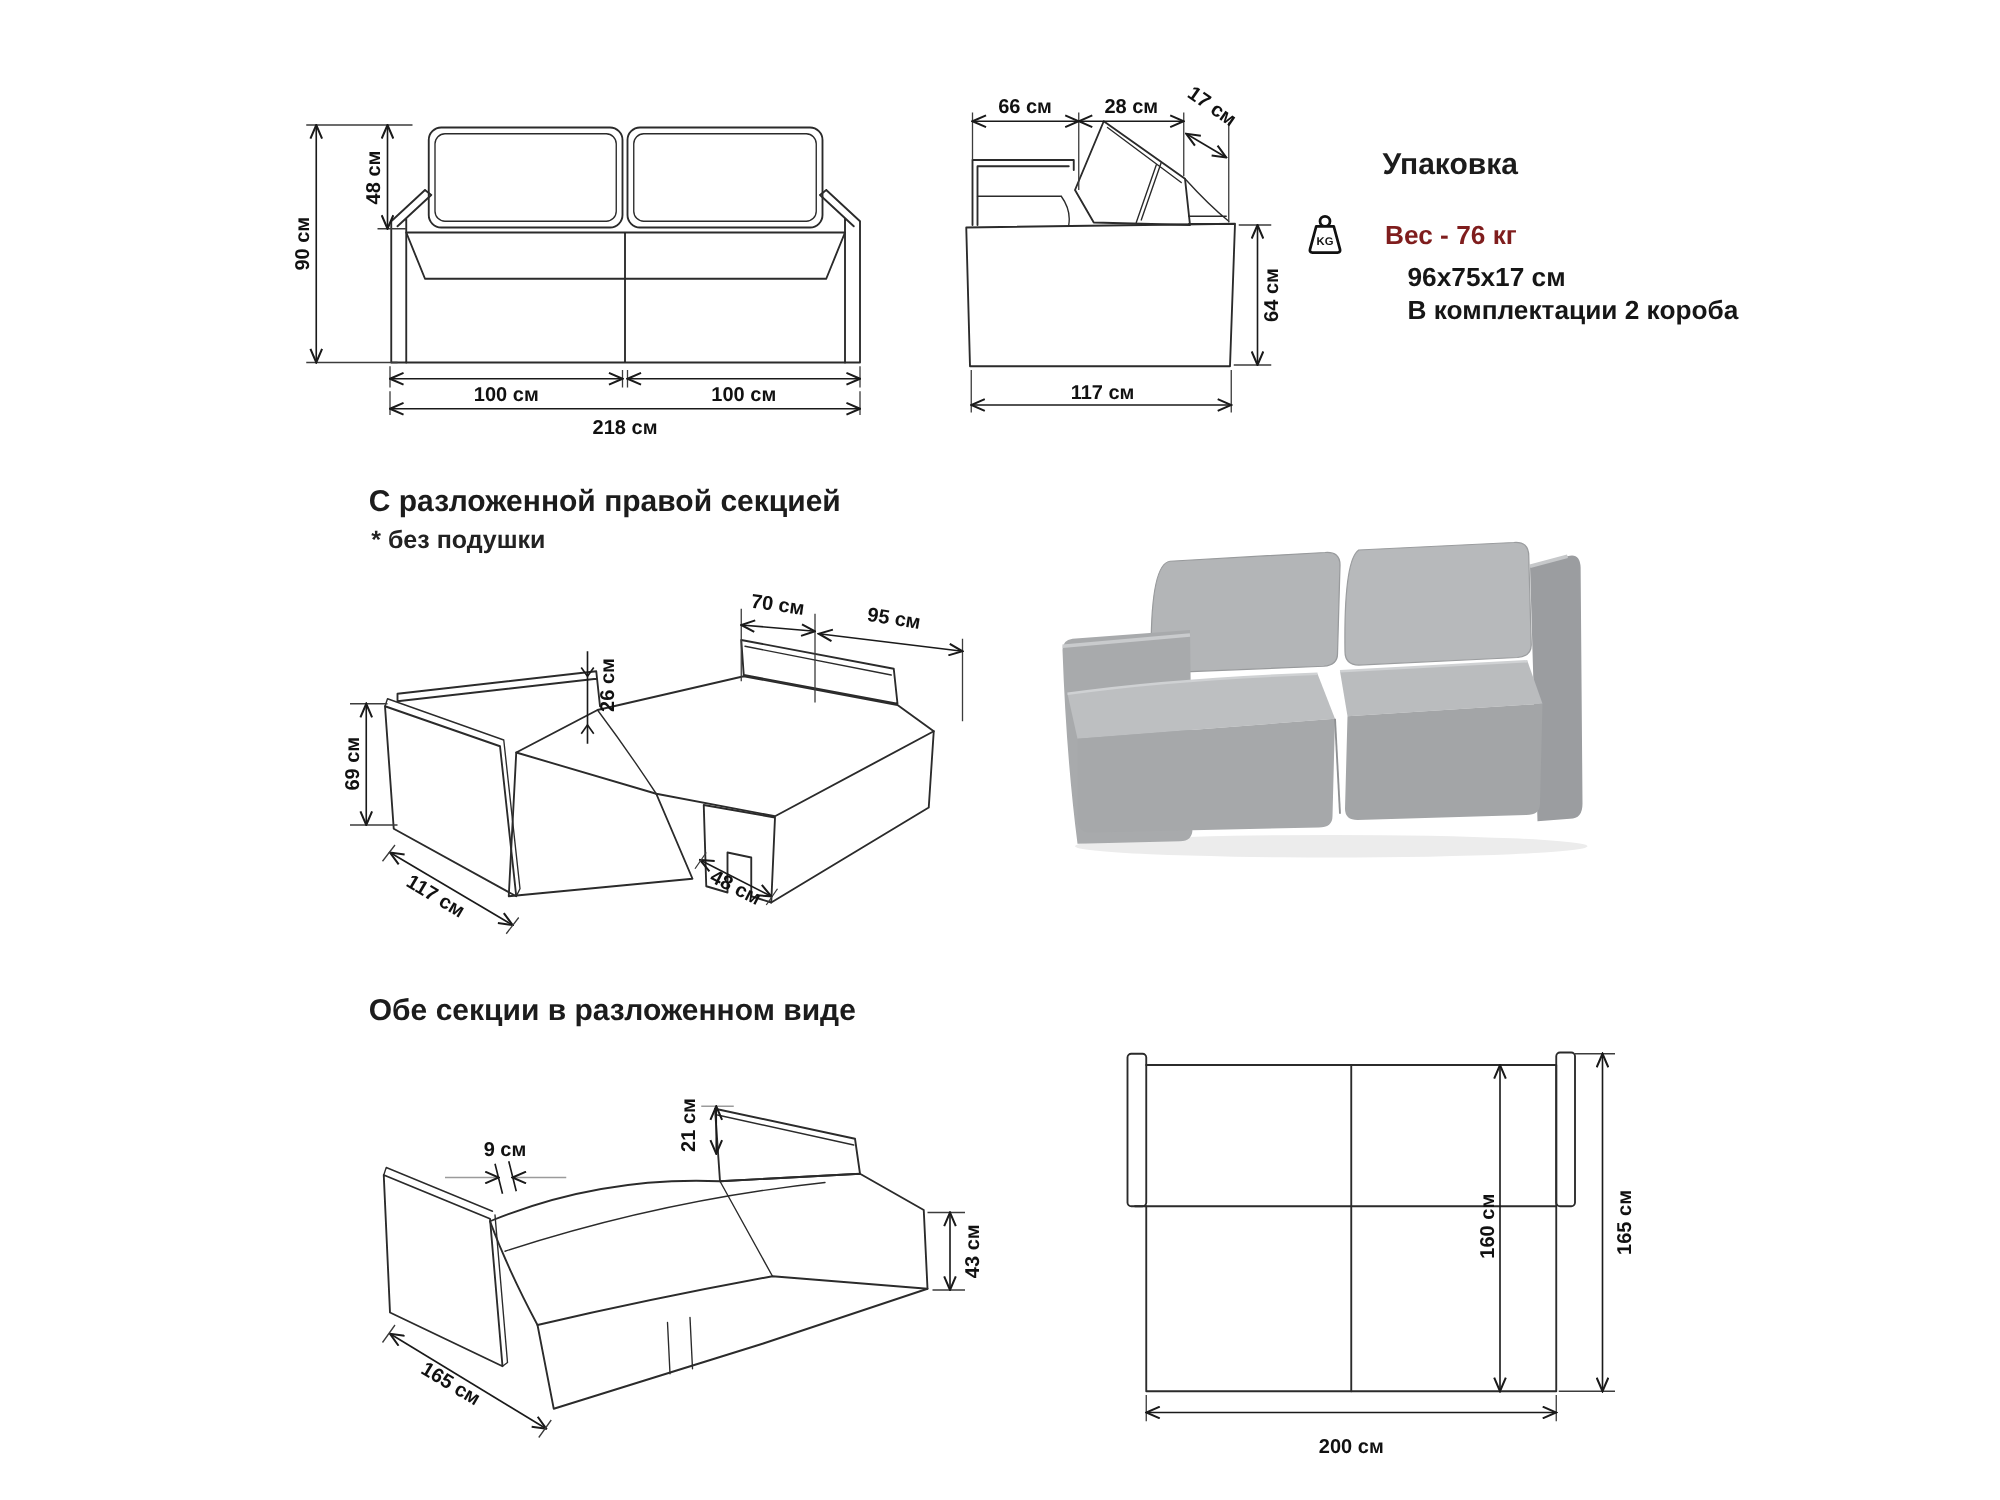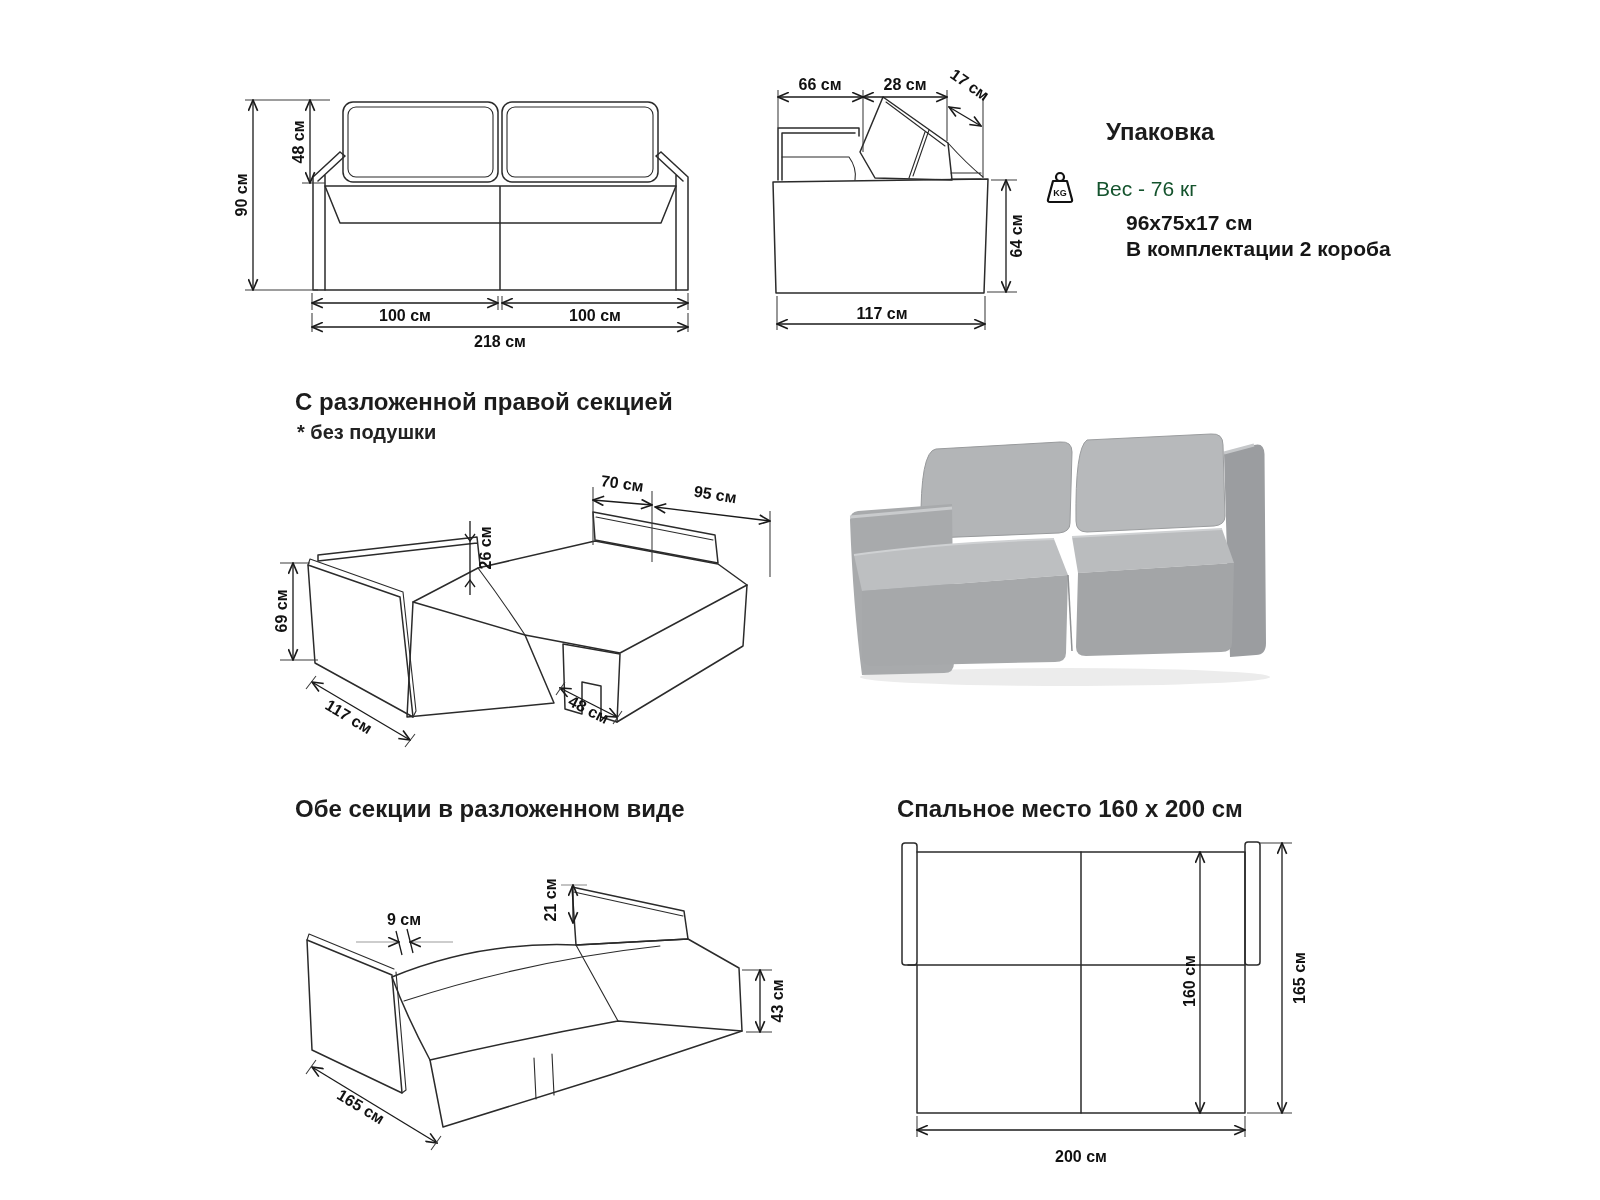--- a/index.html
+++ b/index.html
@@ -4,21 +4,21 @@
 <style>
   html,body{margin:0;padding:0;background:#fff;}
   .canvas{position:relative;width:1600px;height:1200px;background:#ffffff;overflow:hidden;
           font-family:"Liberation Sans", sans-serif;}
   .abs{position:absolute;}
   .sec-title{font-size:24px;font-weight:700;color:#1c1c1c;white-space:nowrap;}
   .sec-note{font-size:20px;font-weight:700;color:#222;white-space:nowrap;}
   .pack-title{font-size:24px;font-weight:700;color:#1c1c1c;margin-left:66px;margin-bottom:24px;}
   .pack-row{display:flex;align-items:center;gap:16px;margin-bottom:2px;}
   .pack-row .ic{width:40px;height:38px;flex:0 0 40px;display:flex;justify-content:center;}
-  .pack-text{font-size:21px;font-weight:400;color:#14532d;line-height:26px;white-space:nowrap;}
+  .pack-text{font-size:21px;font-weight:700;color:#7f1d1d;line-height:26px;white-space:nowrap;margin-left:12px;}
   .pack-cont{font-size:21px;font-weight:600;color:#161616;line-height:26px;margin-left:86px;white-space:nowrap;}
   
   .ln{stroke:#2b2b2b;stroke-width:1.5;fill:none;stroke-linejoin:round;stroke-linecap:round;}
   .ln2{stroke:#2b2b2b;stroke-width:1.1;fill:none;stroke-linejoin:round;stroke-linecap:round;}
   .dimln{stroke:#1a1a1a;stroke-width:1.3;fill:none;}
   .extln{stroke:#3c3c3c;stroke-width:1.05;fill:none;}
   .extgray{stroke:#9b9b9b;stroke-width:1.2;fill:none;}
   .dlbl{font:700 16px "Liberation Sans",sans-serif;fill:#111;}
   text{user-select:none;}
 </style>
@@ -188,21 +188,20 @@
       <line class="dimln" x1="480" y1="125" x2="480" y2="187" marker-start="url(#arr)" marker-end="url(#arr)"></line>
       <line class="dimln" x1="32" y1="222" x2="157" y2="298" marker-start="url(#arr)" marker-end="url(#arr)"></line>
       <path class="extln" d="M36,215 L26,229 M161,291 L151,305"></path>
     </g>
     <text class="dlbl" x="124" y="80" text-anchor="middle">9 см</text>
     <text class="dlbl" x="271" y="60" text-anchor="middle" transform="rotate(-90 271 55)">21 см</text>
     <text class="dlbl" x="498" y="161" text-anchor="middle" transform="rotate(-90 498 156)">43 см</text>
     <text class="dlbl" x="80" y="267" text-anchor="middle" transform="rotate(31 80 263)">165 см</text>
   </svg>
 
-  <div class="abs sec-title" style="left:897px;top:795px">Спальное место 160 x 200 см</div>
 
   <svg class="abs" style="left:880px;top:835px" width="440" height="345" viewBox="0 0 440 345">
     <g>
       <rect class="ln" x="22" y="8" width="15" height="122" rx="3"></rect>
       <rect class="ln" x="365" y="7" width="15" height="123" rx="3"></rect>
       <path class="ln" d="M37,17 L365,17 L365,278 L37,278 L37,130"></path>
       <path class="ln" d="M28,130 L365,130 M201,17 L201,278"></path>
     </g>
     <g>
       <line class="dimln" x1="320" y1="17" x2="320" y2="278" marker-start="url(#arr)" marker-end="url(#arr)"></line>

